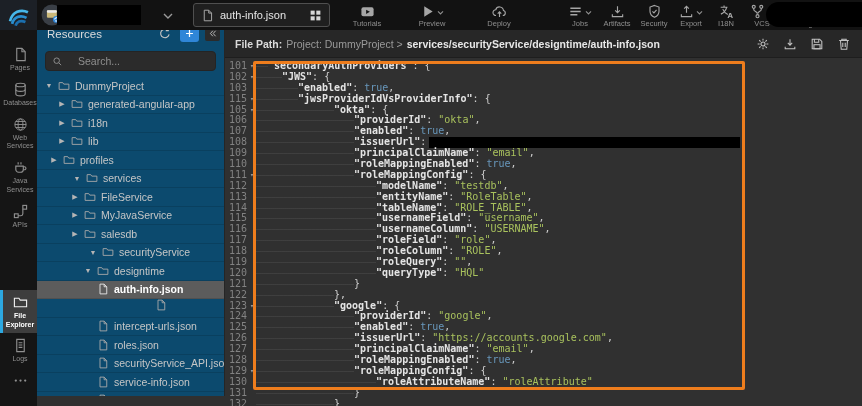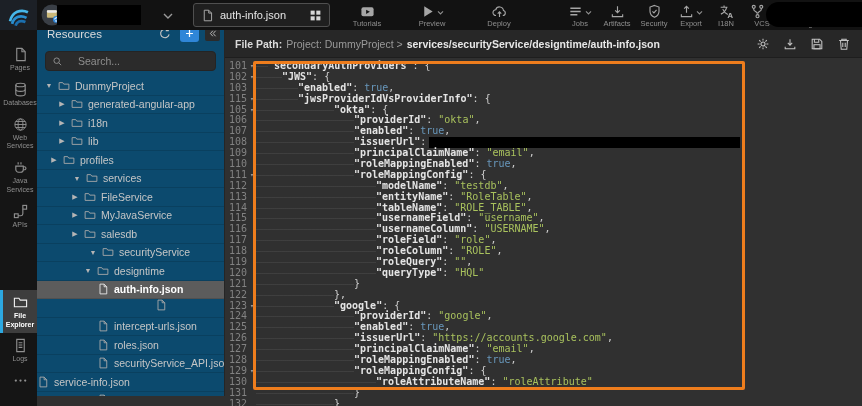--- a/index.html
+++ b/index.html
@@ -522,21 +522,21 @@
         </div>
         <div class="tree-row" style="padding-left: 60px;">
           <span>
             <svg width="12" height="12" viewBox="0 0 16 16" fill="none" stroke="currentColor" stroke-width="1.2">
               <path d="M4 1.5h5.5L13 5v9.5H4z"></path>
               <path d="M9.5 1.5V5H13"></path>
             </svg>
           </span>
           <span>securityService_API.json</span>
         </div>
-        <div class="tree-row" style="">
+        <div class="tree-row" style="padding-left: 60px;">
           <span>
             <svg width="12" height="12" viewBox="0 0 16 16" fill="none" stroke="currentColor" stroke-width="1.2">
               <path d="M4 1.5h5.5L13 5v9.5H4z"></path>
               <path d="M9.5 1.5V5H13"></path>
             </svg>
           </span>
           <span>service-info.json</span>
         </div>
         <div class="tree-row" style="padding-left: 60px;">
           <span>

